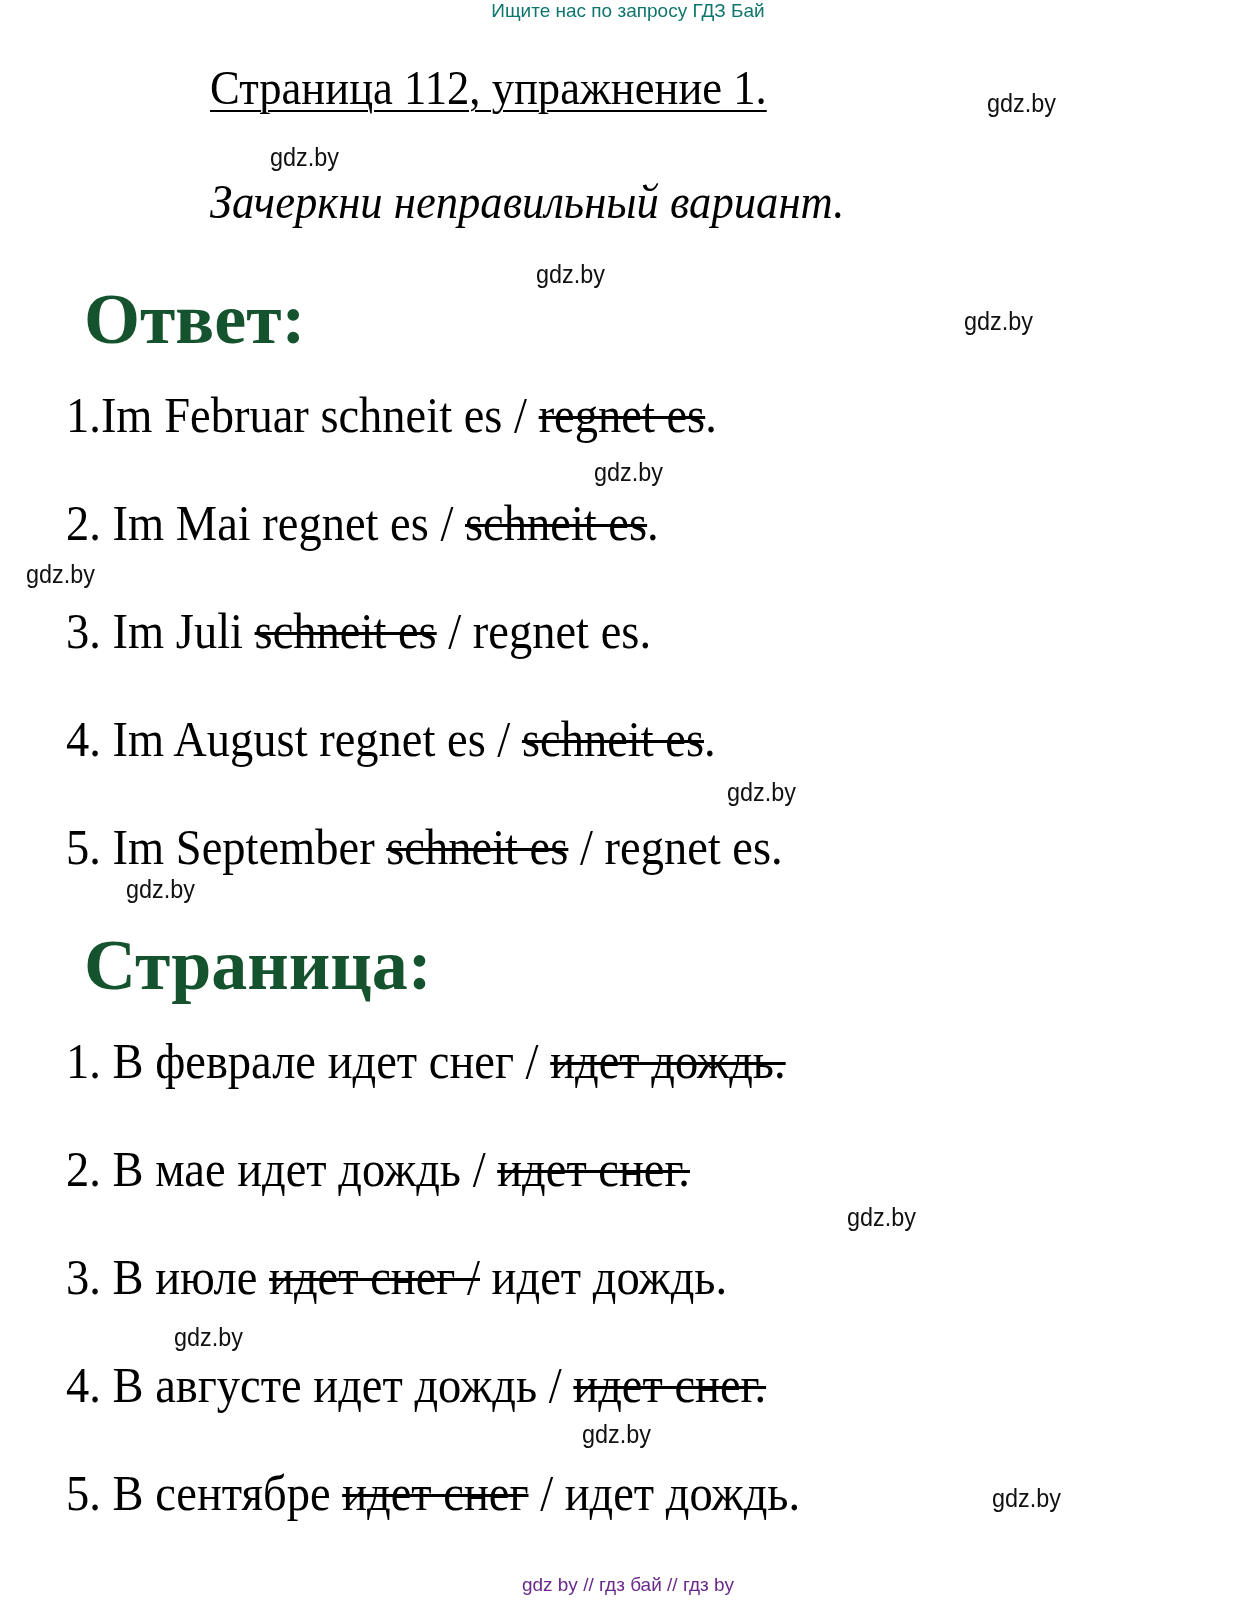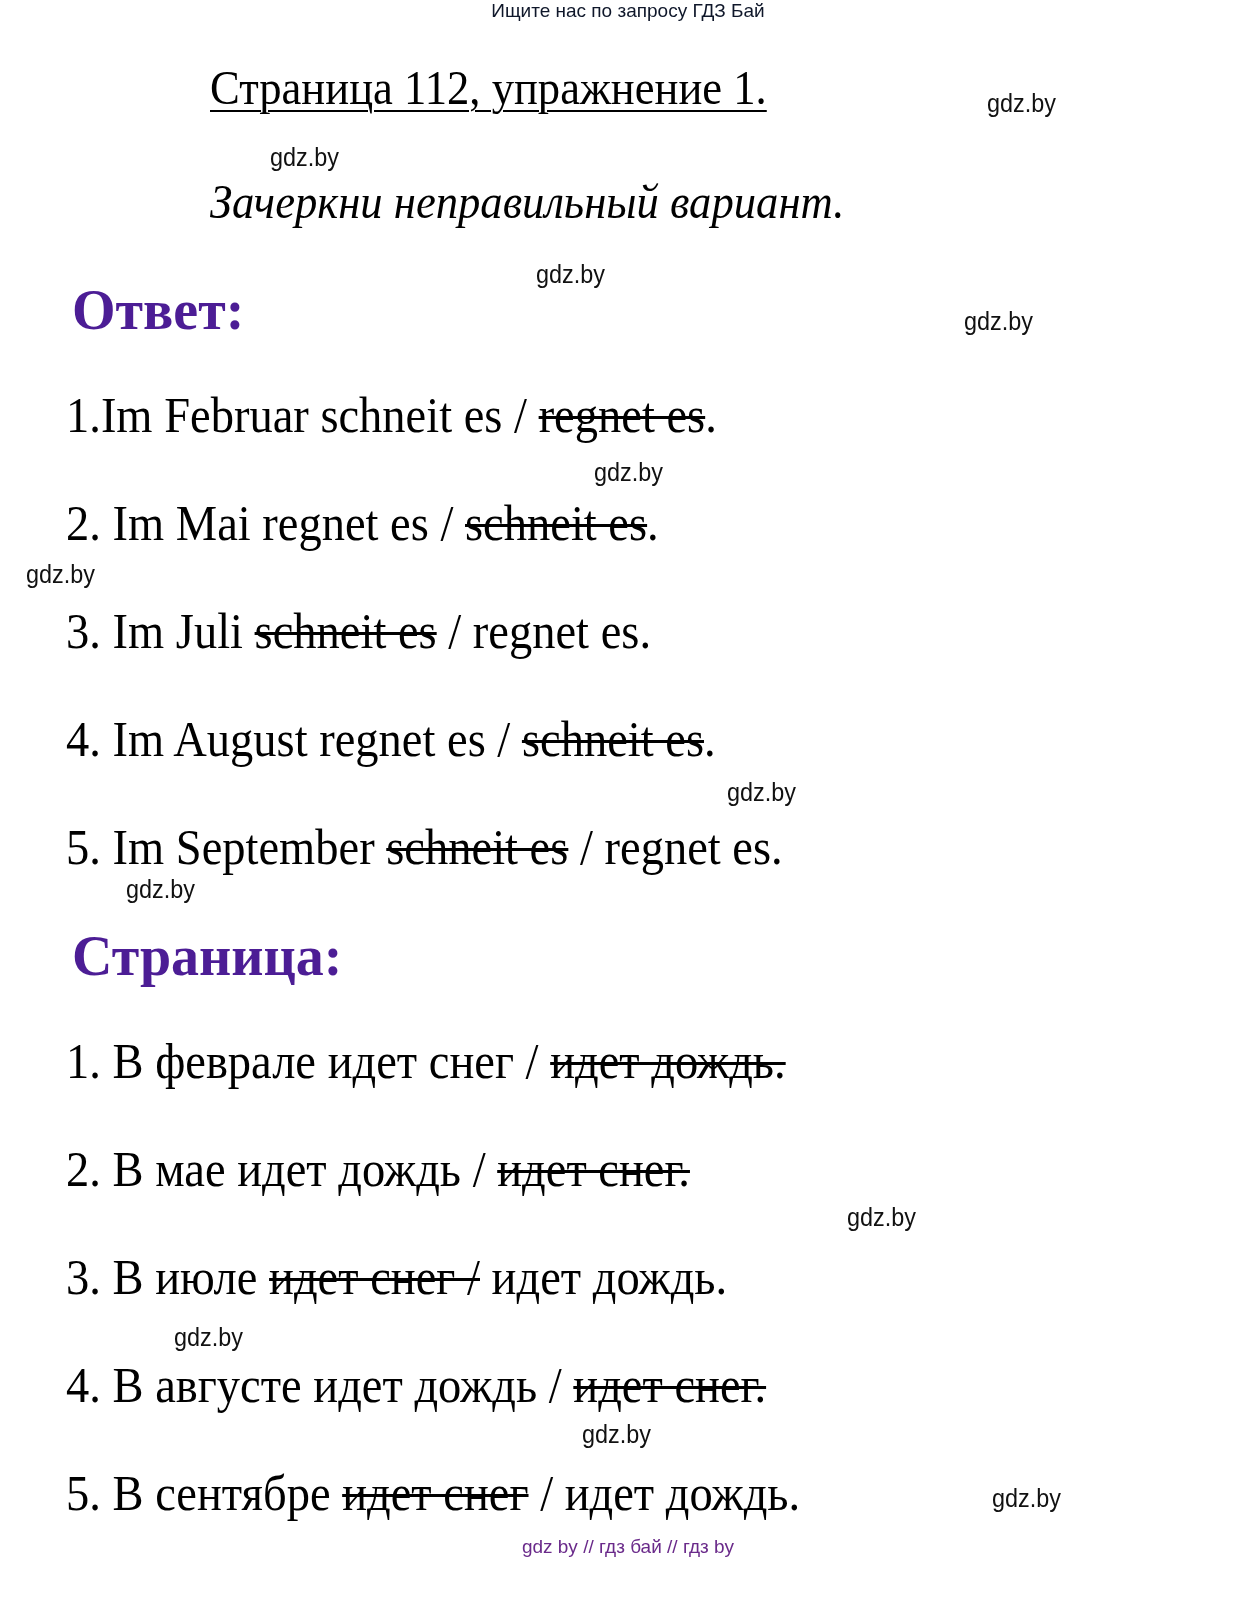--- a/index.html
+++ b/index.html
@@ -1,25 +1,25 @@
 <!DOCTYPE html>
 <html><head>
   <meta charset="utf-8">
   <style>
     html, body { margin: 0; padding: 0; background: #ffffff; }
     body { width: 1256px; height: 1610px; position: relative; overflow: hidden; }
     .abs { position: absolute; white-space: nowrap; }
-    .top-banner { left: 0; width: 1256px; top: 0; text-align: center; font-family: "Liberation Sans", sans-serif; font-size: 19px; color: #0f172a; }
+    .top-banner { left: 0; width: 1256px; top: 0; text-align: center; font-family: "Liberation Sans", sans-serif; font-size: 19px; color: #0f766e; }
     .title { left: 210px; top: 60px; font-family: "Liberation Serif", serif; font-size: 48px; color: #000; text-decoration: underline; text-decoration-thickness: 2px; text-underline-offset: 6px; transform: scaleX(0.93); transform-origin: left; }
     .subtitle { left: 210px; top: 174px; font-family: "Liberation Serif", serif; font-style: italic; font-size: 48px; color: #000; transform: scaleX(0.93); transform-origin: left; }
-    .heading { left: 72px; font-family: "Liberation Serif", serif; font-weight: bold; font-size: 56px; color: #4c1d95; }
+    .heading { left: 84px; font-family: "Liberation Serif", serif; font-weight: bold; font-size: 72px; color: #14532d; }
     .line { left: 66px; font-family: "Liberation Serif", serif; font-size: 50px; color: #000; transform: scaleX(0.93); transform-origin: left; }
     .strike { text-decoration: line-through; text-decoration-thickness: 3px; }
     .wm { font-family: "Liberation Sans", sans-serif; font-size: 26px; color: #111; transform: scaleX(0.9); transform-origin: left; }
-    .footer { left: 0; width: 1256px; top: 1536px; text-align: center; font-family: "Liberation Sans", sans-serif; font-size: 19px; color: #6a2a8a; }
+    .footer { left: 0; width: 1256px; top: 1574px; text-align: center; font-family: "Liberation Sans", sans-serif; font-size: 19px; color: #6a2a8a; }
   </style>
 </head>
 <body>
 
 <div class="abs top-banner">Ищите нас по запросу ГДЗ Бай</div>
 
 <div class="abs title">Страница 112, упражнение 1.</div>
 <div class="abs subtitle">Зачеркни неправильный вариант.</div>
 
 <div class="abs heading" style="top:278px">Ответ:</div>

